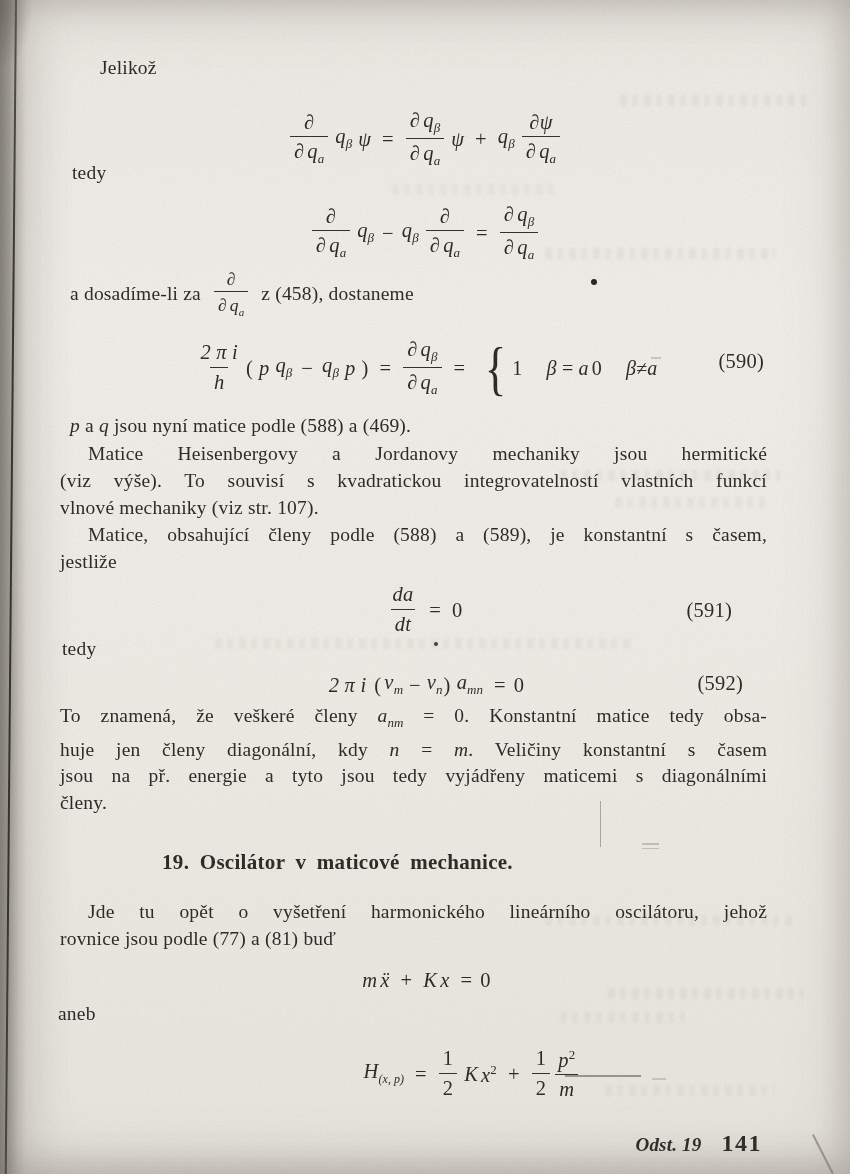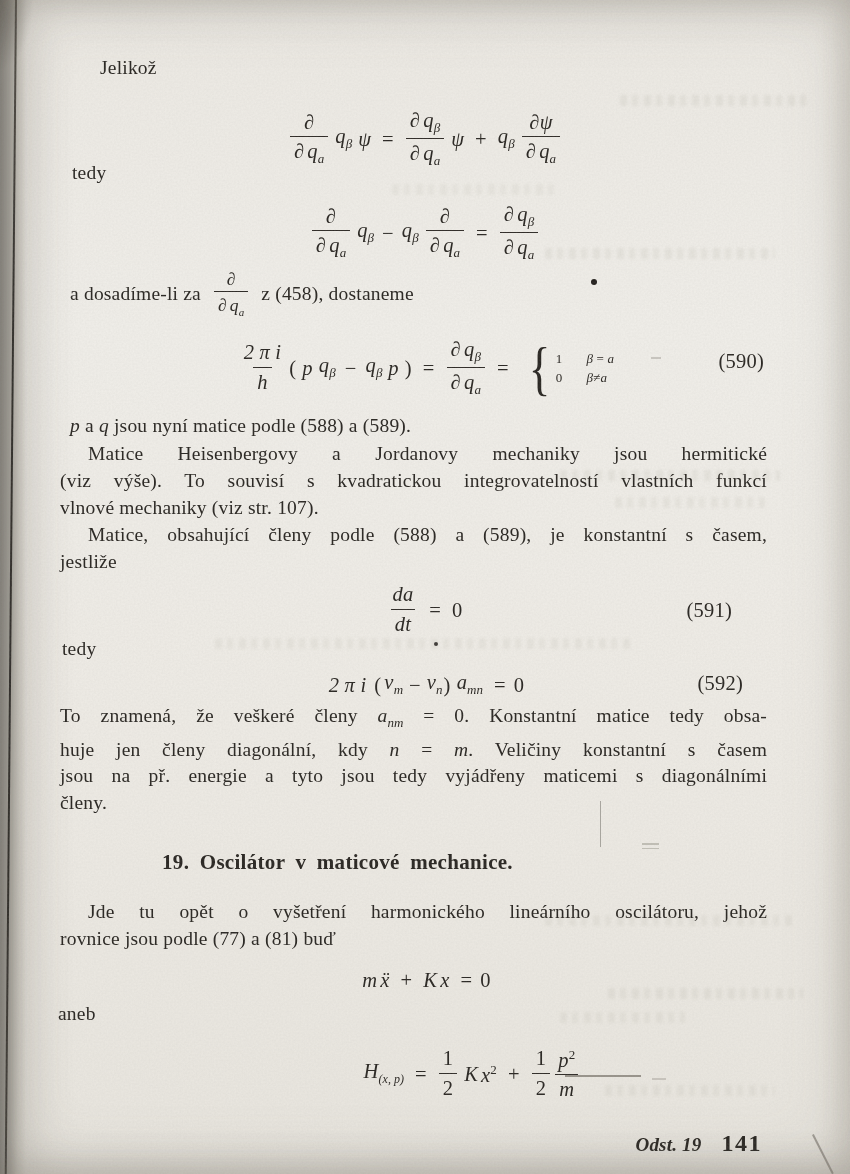--- a/index.html
+++ b/index.html
@@ -39,21 +39,21 @@
   .fr .n{padding:0 4px 3px; line-height:1.05; white-space:nowrap;}
   .fr .d{border-top:1.6px solid #2a2622; padding:4px 4px 0; line-height:1.05; white-space:nowrap;}
   .fr.small{font-size:17.5px;}
   .fr.small sub{font-size:11px;}
   .tok{margin:0 3px; white-space:nowrap;}
   .op{margin:0 8px;}
   .ml2{margin-left:3px;}
   .cases{display:inline-flex; align-items:center; margin-left:8px;}
   .brace{display:inline-block; font-size:60px; line-height:.85; transform:scaleX(.75);
          margin-right:2px; font-weight:400;}
-  .rows{display:flex; flex-direction:column; gap:3px; font-size:13px;}
+  .rows{display:flex; flex-direction:row; gap:3px; font-size:20px;}
   .row{white-space:nowrap;}
   .cond{margin-left:24px;}
   .eqnum{position:absolute; font-size:20.5px; z-index:2;}
   .heading{left:0; width:675px; text-align:center; font-weight:bold; font-size:21px;
            word-spacing:5px; letter-spacing:.3px;}
   .inline-eq{display:flex; align-items:center; gap:9px;}
   .footer{right:88px; display:flex; gap:20px; align-items:baseline;}
   .footer .sec{font-weight:bold; font-style:italic; font-size:19px;}
   .footer .pg{font-weight:bold; font-size:24px; letter-spacing:1.5px;}
   
@@ -165,21 +165,21 @@
       <span class="brace">{</span>
       <span class="rows">
         <span class="row"><span>1</span><span class="cond"><i>β</i> <span>=</span> <i>a</i></span></span>
         <span class="row"><span>0</span><span class="cond"><i>β</i><span>≠</span><i>a</i></span></span>
       </span>
     </span>
   </div>
   <span class="eqnum" style="top:350px;right:86px;">(590)</span>
   <div class="hdash" style="left:651px;top:357px;width:10px;opacity:.45;"></div>
 
-  <div class="abs para" style="top:413px;padding-left:10px;"><i>p</i><span> a </span><i>q</i><span> jsou nyní matice podle (588) a (589).</span></div>
+  <div class="abs para" style="top:413px;padding-left:10px;"><i>p</i><span> a </span><i>q</i><span> jsou nyní matice podle (588) a (469).</span></div>
 
   <div class="abs para" style="top:441px;">
     <div class="jline indent">Matice Heisenbergovy a Jordanovy mechaniky jsou hermitické</div>
     <div class="jline">(viz výše). To souvisí s kvadratickou integrovatelností vlastních funkcí</div>
     <div>vlnové mechaniky (viz str. 107).</div>
   </div>
 
   <div class="abs para" style="top:522px;">
     <div class="jline indent">Matice, obsahující členy podle (588) a (589), je konstantní s časem,</div>
     <div>jestliže</div>

